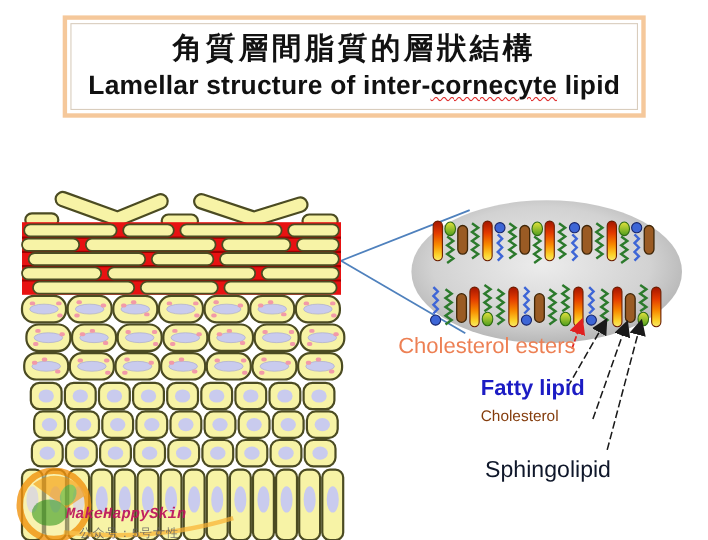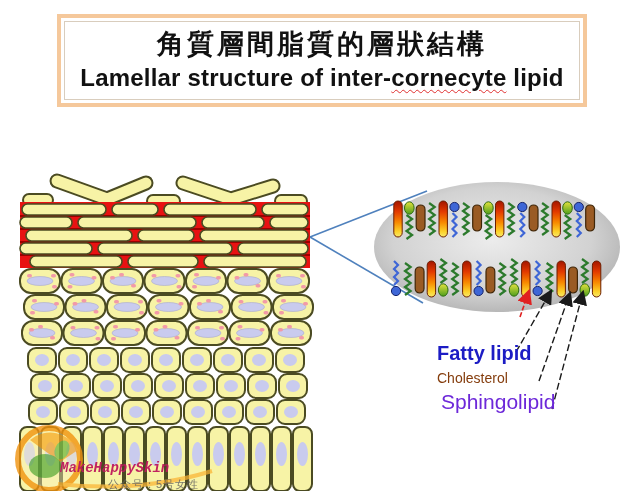--- a/index.html
+++ b/index.html
@@ -15,29 +15,29 @@
   #title-en{font-size:24px;font-weight:800;color:#111;letter-spacing:0.2px;line-height:1.3;}
   #title-en .squiggle{text-decoration-line:underline;text-decoration-style:wavy;
     text-decoration-color:#E03030;text-decoration-thickness:1px;text-underline-offset:3px;}
   
   #scene{position:absolute;left:0;top:0;width:644px;height:491px;}
   
   .label{position:absolute;white-space:nowrap;}
   #lbl-che{left:362px;top:304px;font-size:20px;color:#ED8054;}
   #lbl-fat{left:437px;top:342px;font-size:20px;font-weight:bold;color:#1C1CC4;}
   #lbl-cho{left:437px;top:370px;font-size:14px;color:#843C0C;}
-  #lbl-sph{left:441px;top:390px;font-size:21px;color:#6d28d9;}
+  #lbl-sph{left:441px;top:416px;font-size:21px;color:#0f172a;}
   
   #wm-site{position:absolute;left:52px;top:433px;font-size:36px;font-weight:bold;
     letter-spacing:5px;color:rgba(115,115,115,0.62);
     text-shadow:0 0 2px #fff,0 0 4px #fff;}
   #wm-slogan{position:absolute;left:60px;top:460px;font-size:14px;font-weight:bold;
     font-style:italic;color:#be185d;font-family:Liberation Mono, monospace;opacity:.95;}
   #wm-account{position:absolute;left:72px;top:477px;font-size:11px;
-    color:rgba(95,95,95,0.85);letter-spacing:1px;margin-left:36px;}
+    color:rgba(95,95,95,0.85);letter-spacing:1px;}
 </style>
 </head>
 <body>
 
 <div id="page">
 
   <svg id="scene" viewBox="0 0 644 491" xmlns="http://www.w3.org/2000/svg">
       <defs>
         <linearGradient id="gChe" x1="0" y1="0" x2="0" y2="1">
           <stop offset="0" stop-color="#A31500"></stop>
@@ -546,20 +546,21 @@
       </g>
     </svg>
 
   <div id="title-box">
     <div id="title-inner">
       <div id="title-zh">角質層間脂質的層狀結構</div>
       <div id="title-en"><span>Lamellar structure of inter-</span><span class="squiggle">cornecyte</span><span> lipid</span></div>
     </div>
   </div>
 
+  <div class="label" id="lbl-che">Cholesterol esters</div>
   <div class="label" id="lbl-fat">Fatty lipid</div>
   <div class="label" id="lbl-cho">Cholesterol</div>
   <div class="label" id="lbl-sph">Sphingolipid</div>
 
   <div id="wm-slogan">MakeHappySkin</div>
   <div id="wm-account">公众号：5号女性</div>
 
 </div>
 
 </body></html>

